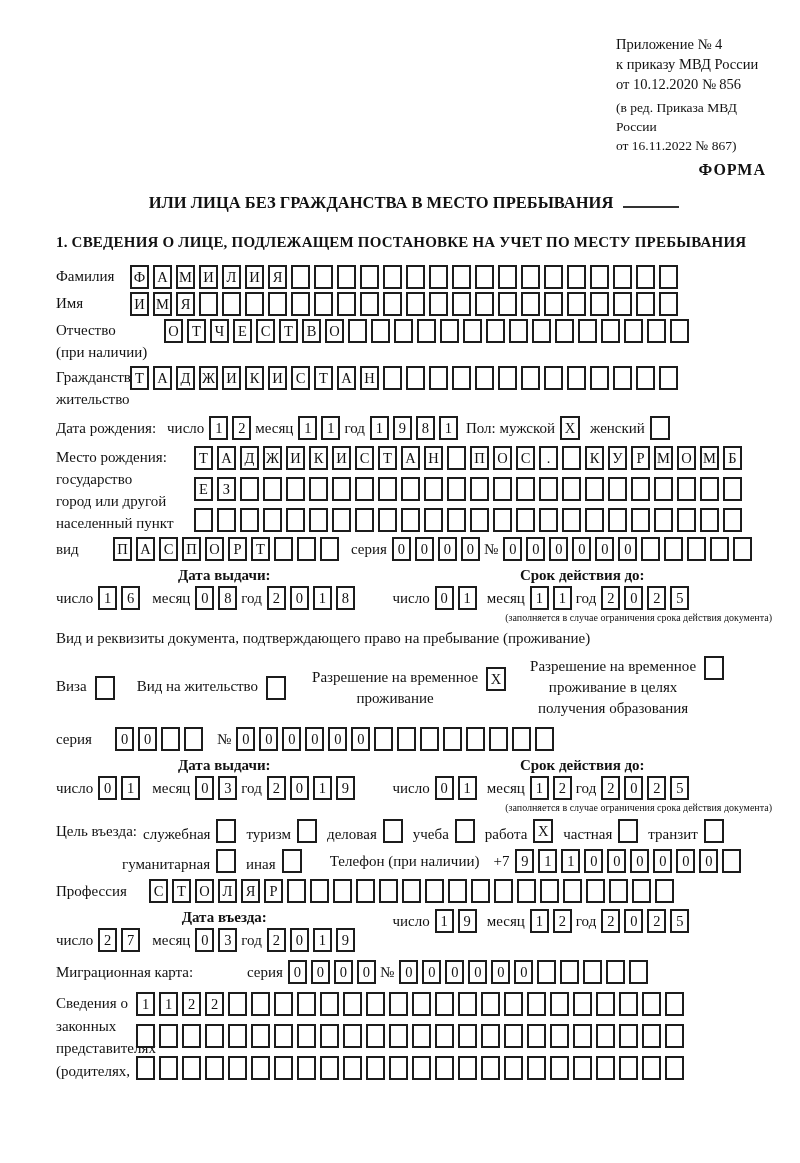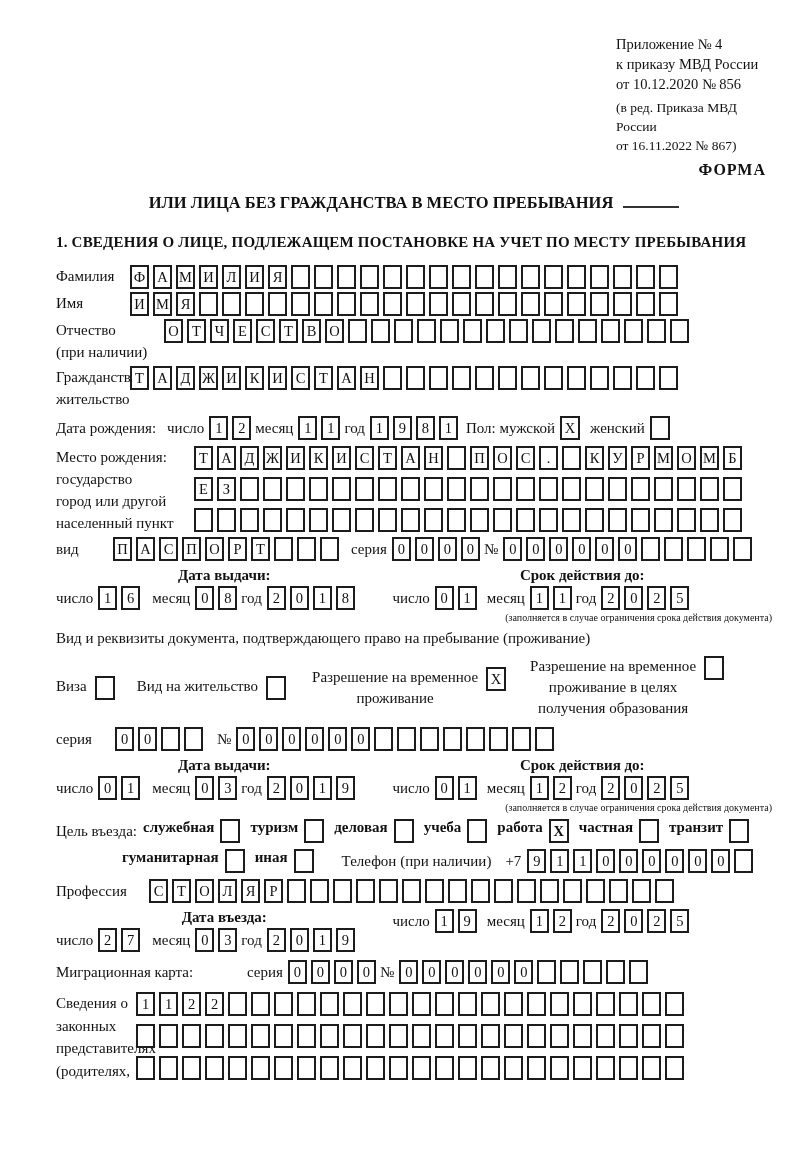--- a/index.html
+++ b/index.html
@@ -55,21 +55,21 @@
 
   .plain { line-height:23px; margin-top:4px; }
 
   .permits { display:flex; align-items:center; margin-top:6px; margin-bottom:8px;font-family:Liberation Serif, serif; }
   .permit { display:flex; align-items:flex-start; }
   .permit .ptxt { line-height:21px; }
   .permit .ptxt.c { text-align:center; }
   .permit .cbx { margin-left:8px; }
 
   .purline { display:flex; align-items:center; margin-top:6px; }
-  .purline .pitem { display:flex; align-items:flex-start; margin-right:10px;font-weight:bold; }
+  .purline .pitem { display:flex; align-items:flex-end; margin-right:10px; }
   .purline .pitem .txt { margin-right:6px; }
 
   .reps { display:flex; margin-top:8px; }
   .reps .rlabels { width:80px; flex:none; line-height:22.5px; }
   .reps .rrows .cells { margin-bottom:8px; }
 
   .mt6 { margin-top:6px; }
 </style>
 </head>
 <body>

